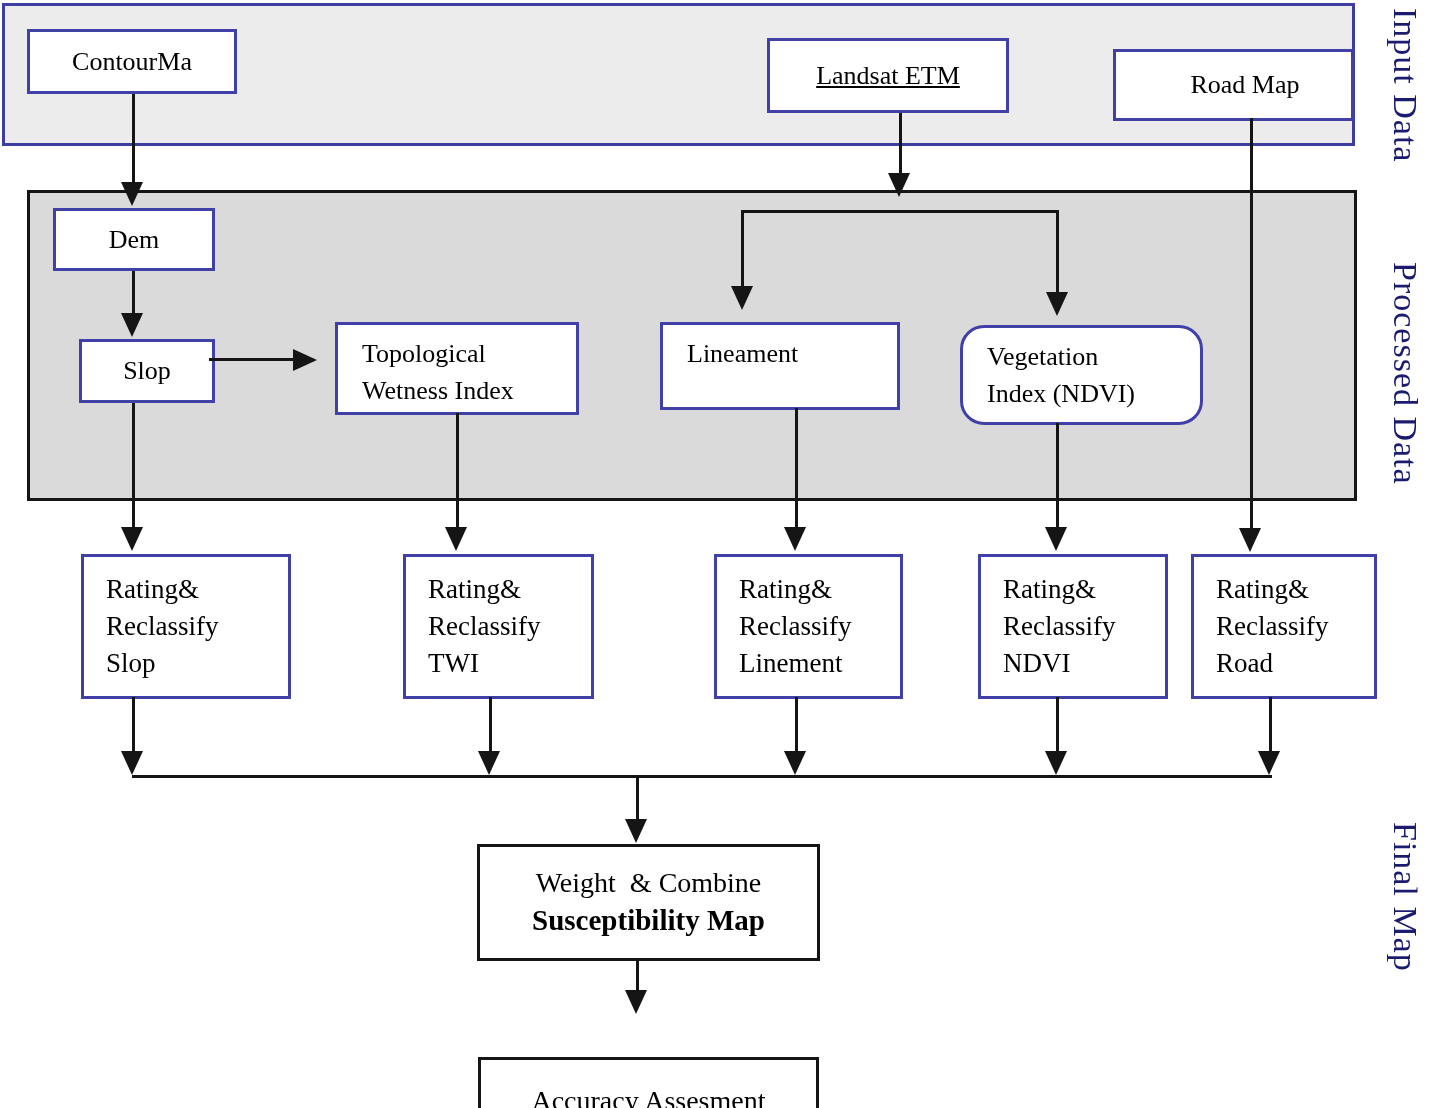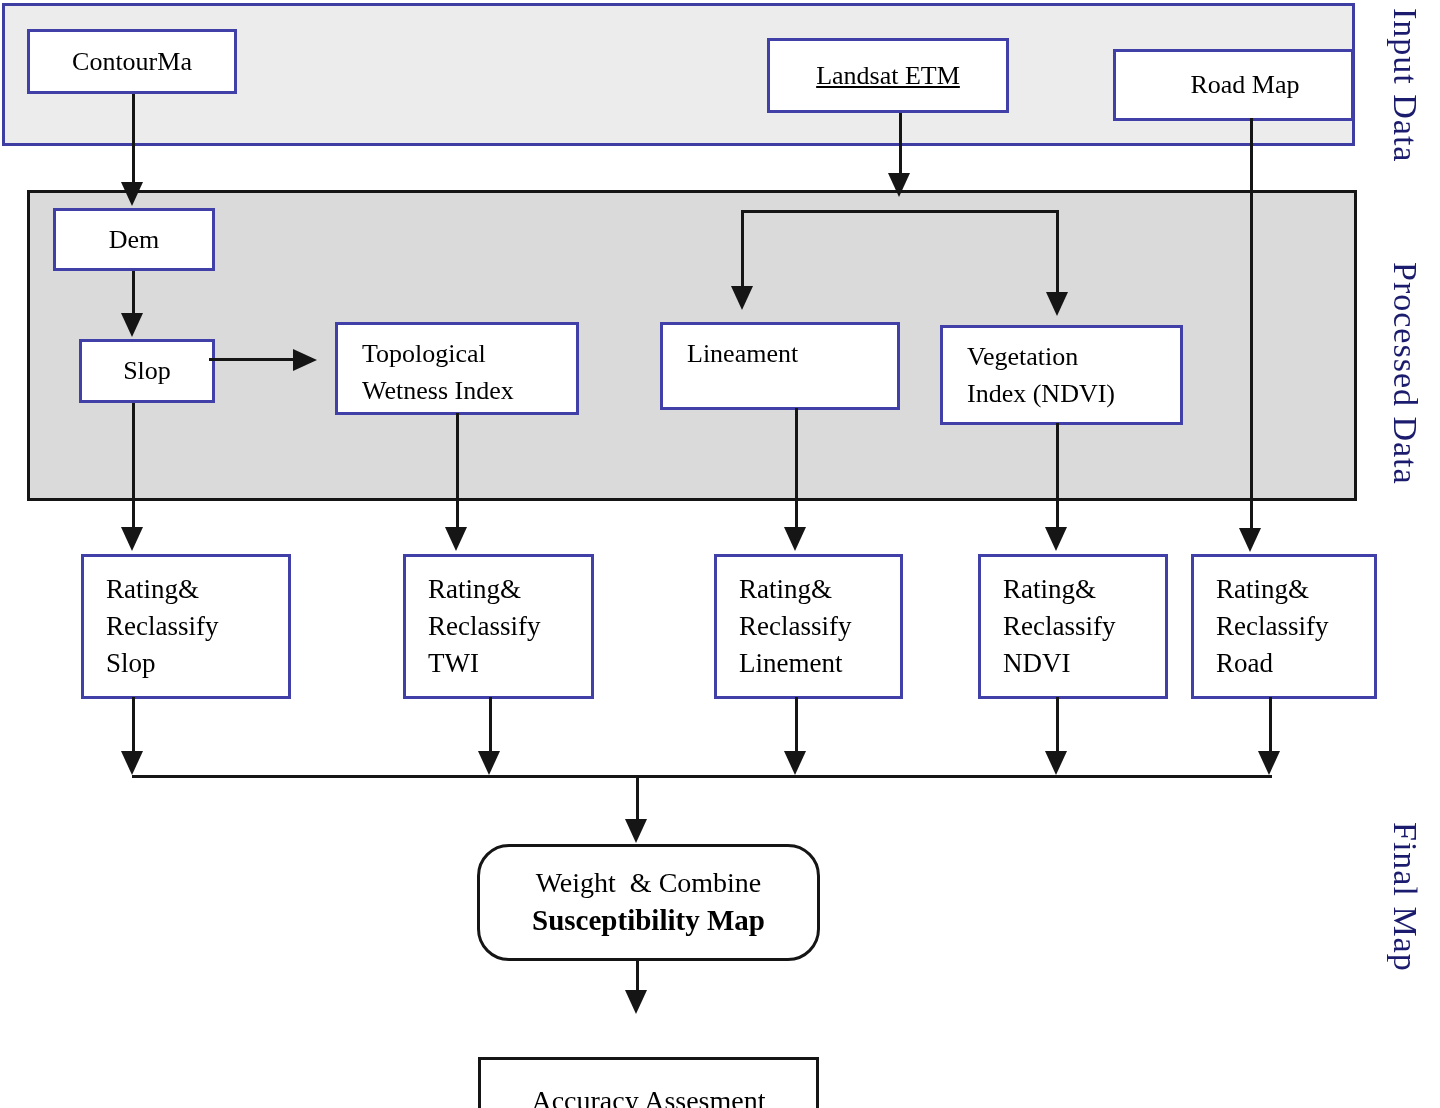--- a/index.html
+++ b/index.html
@@ -33,21 +33,21 @@
   .ar{position:absolute;width:0;height:0;
     border-top:11px solid transparent;border-bottom:11px solid transparent;
     border-left:24px solid #151515;}
   
   .side-label{position:absolute;writing-mode:vertical-rl;text-orientation:mixed;
     font-size:34px;color:#1c1c6e;letter-spacing:1px;white-space:nowrap;}
   #side-input{left:1386px;top:8px;}
   #side-processed{left:1386px;top:262px;}
   #side-final{left:1386px;top:822px;}
   
-  #weight-box{display:flex;flex-direction:column;align-items:center;justify-content:center;text-align:center;border-radius:32px;}
+  #weight-box{display:flex;flex-direction:column;align-items:center;justify-content:center;text-align:center;}
   #weight-box .w1{font-size:28px;white-space:pre;}
   #weight-box .w2{font-size:29px;font-weight:bold;white-space:pre;}
 </style>
 </head>
 <body>
 
 <div id="stage">
 
   <div class="container" id="input-container"></div>
   <div class="container" id="processed-container"></div>
@@ -63,21 +63,21 @@
   <div class="node center" style="left:53px;top:208px;width:156px;height:57px;">Dem</div>
   <div class="node center" style="left:79px;top:339px;width:130px;height:58px;">Slop</div>
 
   <div class="node lines" style="left:317px;top:322px;width:194px;height:77px;margin-left:18px;">
     <div>Topological</div>
     <div>Wetness Index</div>
   </div>
   <div class="node lines" style="left:660px;top:322px;width:190px;height:72px;">
     <div>Lineament</div>
   </div>
-  <div class="node lines" style="left:940px;top:325px;width:193px;height:84px;">
+  <div class="node lines" style="left:960px;top:325px;width:193px;height:84px;border-radius:24px;">
     <div>Vegetation</div>
     <div>Index (NDVI)</div>
   </div>
 
   <div class="node rating" style="left:81px;top:554px;width:160px;height:125px;">
     <div class="l1">
         <span>Rating</span>
         <span>&amp;</span>
       </div>
     <div>Reclassify</div>

